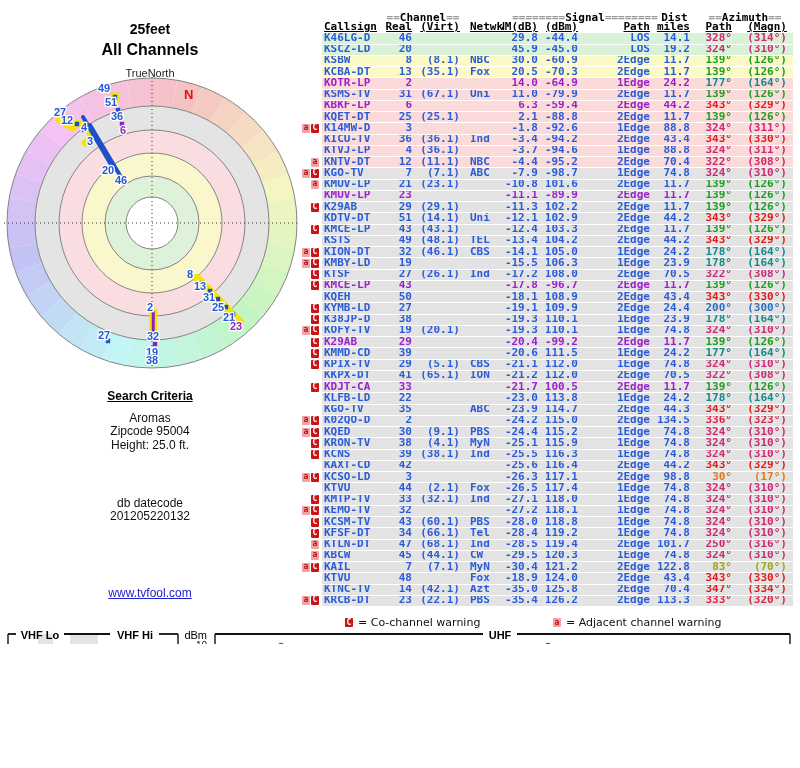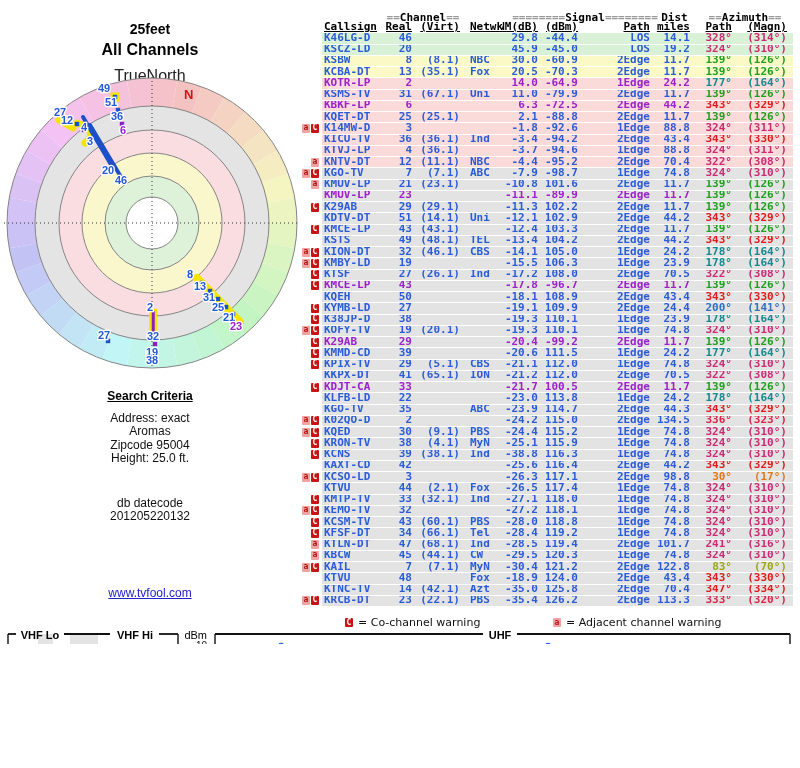--- a/index.html
+++ b/index.html
@@ -2,21 +2,21 @@
 <html><head>
 <meta charset="utf-8">
 <style>
   html,body{margin:0;padding:0;background:#fff;}
   #page{position:relative;width:800px;height:644px;background:#fff;overflow:hidden;
         font-family:"Liberation Sans",sans-serif;}
   .abs{position:absolute;}
   .ctr{width:300px;text-align:center;left:0;}
   #t-height{top:21px;font-size:14px;font-weight:bold;color:#000;}
   #t-chan{top:41px;font-size:16px;font-weight:bold;color:#000;}
-  #t-tn{top:67px;font-size:16px;color:#222;}
+  #t-tn{top:67px;font-size:11px;color:#222;}
   #search-title{top:389px;font-size:12px;font-weight:bold;text-decoration:underline;}
   #search-lines{top:412px;font-size:12px;line-height:13.3px;color:#111;}
   #db-lines{top:497px;font-size:12px;line-height:13.3px;color:#111;}
   #site-link{top:586px;font-size:12px;}
   #site-link a{color:#2222cc;text-decoration:underline;cursor:pointer;}
   
   #tbl{left:300px;top:11px;width:497px;font-family:"DejaVu Sans Mono",monospace;
        font-size:11px;font-weight:700;letter-spacing:0;}
   .ghead{position:absolute;top:0;height:11px;text-align:center;color:#000;white-space:nowrap;}
   .ghead .eq{color:#9a9a9a;}
@@ -150,21 +150,20 @@
       <text x="236" y="256.5" fill="#9b21cc" font-size="11" font-weight="bold" text-anchor="middle" font-family="&quot;Liberation Sans&quot;,sans-serif" paint-order="stroke" stroke="#ffffff" stroke-width="2.5">23</text>
       <text x="150" y="237.5" fill="#2459d6" font-size="11" font-weight="bold" text-anchor="middle" font-family="&quot;Liberation Sans&quot;,sans-serif" paint-order="stroke" stroke="#ffffff" stroke-width="2.5">2</text>
       <text x="153" y="266.5" fill="#2459d6" font-size="11" font-weight="bold" text-anchor="middle" font-family="&quot;Liberation Sans&quot;,sans-serif" paint-order="stroke" stroke="#ffffff" stroke-width="2.5">32</text>
       <text x="152" y="282.5" fill="#2459d6" font-size="11" font-weight="bold" text-anchor="middle" font-family="&quot;Liberation Sans&quot;,sans-serif" paint-order="stroke" stroke="#ffffff" stroke-width="2.5">19</text>
       <text x="152" y="290.5" fill="#2459d6" font-size="11" font-weight="bold" text-anchor="middle" font-family="&quot;Liberation Sans&quot;,sans-serif" paint-order="stroke" stroke="#ffffff" stroke-width="2.5">38</text>
       <text x="104" y="265.5" fill="#2459d6" font-size="11" font-weight="bold" text-anchor="middle" font-family="&quot;Liberation Sans&quot;,sans-serif" paint-order="stroke" stroke="#ffffff" stroke-width="2.5">27</text>
     </svg>
 
   <div class="abs ctr" id="search-title">Search Criteria</div>
   <div class="abs ctr" id="search-lines">
-    <div>Address: exact</div>
     <div>Aromas</div>
     <div>Zipcode 95004</div>
     <div>Height: 25.0 ft.</div>
   </div>
   <div class="abs ctr" id="db-lines">
     <div>db datecode</div>
     <div>201205220132</div>
   </div>
   <div class="abs ctr" id="site-link">
     <a>www.tvfool.com</a>
@@ -289,21 +288,21 @@
           <div class="c-true" style="color: rgb(31, 158, 31);">139°</div>
           <div class="c-magn" style="color: rgb(31, 158, 31);">(126°)</div>
         </div>
         <div class="trow r-pink">
           <div class="c-badge"></div>
           <div class="c-call" style="color: rgb(155, 33, 204);">KBKF-LP</div>
           <div class="c-real" style="color: rgb(155, 33, 204);">6</div>
           <div class="c-virt" style="color: rgb(155, 33, 204);"></div>
           <div class="c-net" style="color: rgb(155, 33, 204);"></div>
           <div class="c-nm" style="color: rgb(155, 33, 204);">6.3</div>
-          <div class="c-pwr" style="color: rgb(155, 33, 204);">-72.5</div>
+          <div class="c-pwr" style="color: rgb(155, 33, 204);">-59.4</div>
           <div class="c-path" style="color: rgb(155, 33, 204);">2Edge</div>
           <div class="c-miles" style="color: rgb(155, 33, 204);">44.2</div>
           <div class="c-true" style="color: rgb(225, 27, 27);">343°</div>
           <div class="c-magn" style="color: rgb(225, 27, 27);">(329°)</div>
         </div>
         <div class="trow r-pink">
           <div class="c-badge"></div>
           <div class="c-call" style="color: rgb(43, 92, 216);">KQET-DT</div>
           <div class="c-real" style="color: rgb(43, 92, 216);">25</div>
           <div class="c-virt" style="color: rgb(43, 92, 216);">(25.1)</div>
@@ -553,21 +552,21 @@
           </div>
           <div class="c-call" style="color: rgb(43, 92, 216);">KYMB-LD</div>
           <div class="c-real" style="color: rgb(43, 92, 216);">27</div>
           <div class="c-virt" style="color: rgb(43, 92, 216);"></div>
           <div class="c-net" style="color: rgb(43, 92, 216);"></div>
           <div class="c-nm" style="color: rgb(43, 92, 216);">-19.1</div>
           <div class="c-pwr" style="color: rgb(43, 92, 216);">-109.9</div>
           <div class="c-path" style="color: rgb(43, 92, 216);">2Edge</div>
           <div class="c-miles" style="color: rgb(43, 92, 216);">24.4</div>
           <div class="c-true" style="color: rgb(47, 111, 192);">200°</div>
-          <div class="c-magn" style="color: rgb(47, 111, 192);">(141°)</div>
+          <div class="c-magn" style="color: rgb(47, 111, 192);">(300°)</div>
         </div>
         <div class="trow r-gray">
           <div class="c-badge">
             <span class="bdg bdg-C">C</span>
           </div>
           <div class="c-call" style="color: rgb(43, 92, 216);">K38JP-D</div>
           <div class="c-real" style="color: rgb(43, 92, 216);">38</div>
           <div class="c-virt" style="color: rgb(43, 92, 216);"></div>
           <div class="c-net" style="color: rgb(43, 92, 216);"></div>
           <div class="c-nm" style="color: rgb(43, 92, 216);">-19.3</div>
@@ -740,21 +739,21 @@
           <div class="c-magn" style="color: rgb(204, 41, 115);">(310°)</div>
         </div>
         <div class="trow r-gray">
           <div class="c-badge">
             <span class="bdg bdg-C">C</span>
           </div>
           <div class="c-call" style="color: rgb(43, 92, 216);">KCNS</div>
           <div class="c-real" style="color: rgb(43, 92, 216);">39</div>
           <div class="c-virt" style="color: rgb(43, 92, 216);">(38.1)</div>
           <div class="c-net" style="color: rgb(43, 92, 216);">Ind</div>
-          <div class="c-nm" style="color: rgb(43, 92, 216);">-38.8</div>
+          <div class="c-nm" style="color: rgb(43, 92, 216);">-25.5</div>
           <div class="c-pwr" style="color: rgb(43, 92, 216);">-116.3</div>
           <div class="c-path" style="color: rgb(43, 92, 216);">1Edge</div>
           <div class="c-miles" style="color: rgb(43, 92, 216);">74.8</div>
           <div class="c-true" style="color: rgb(204, 41, 115);">324°</div>
           <div class="c-magn" style="color: rgb(204, 41, 115);">(310°)</div>
         </div>
         <div class="trow r-gray">
           <div class="c-badge"></div>
           <div class="c-call" style="color: rgb(43, 92, 216);">KAXT-CD</div>
           <div class="c-real" style="color: rgb(43, 92, 216);">42</div>
@@ -862,21 +861,21 @@
             <span class="bdg bdg-a">a</span>
           </div>
           <div class="c-call" style="color: rgb(43, 92, 216);">KTLN-DT</div>
           <div class="c-real" style="color: rgb(43, 92, 216);">47</div>
           <div class="c-virt" style="color: rgb(43, 92, 216);">(68.1)</div>
           <div class="c-net" style="color: rgb(43, 92, 216);">Ind</div>
           <div class="c-nm" style="color: rgb(43, 92, 216);">-28.5</div>
           <div class="c-pwr" style="color: rgb(43, 92, 216);">-119.4</div>
           <div class="c-path" style="color: rgb(43, 92, 216);">2Edge</div>
           <div class="c-miles" style="color: rgb(43, 92, 216);">101.7</div>
-          <div class="c-true" style="color: rgb(204, 41, 115);">241°</div>
+          <div class="c-true" style="color: rgb(204, 41, 115);">250°</div>
           <div class="c-magn" style="color: rgb(204, 41, 115);">(316°)</div>
         </div>
         <div class="trow r-gray">
           <div class="c-badge">
             <span class="bdg bdg-a">a</span>
           </div>
           <div class="c-call" style="color: rgb(43, 92, 216);">KBCW</div>
           <div class="c-real" style="color: rgb(43, 92, 216);">45</div>
           <div class="c-virt" style="color: rgb(43, 92, 216);">(44.1)</div>
           <div class="c-net" style="color: rgb(43, 92, 216);">CW</div>

